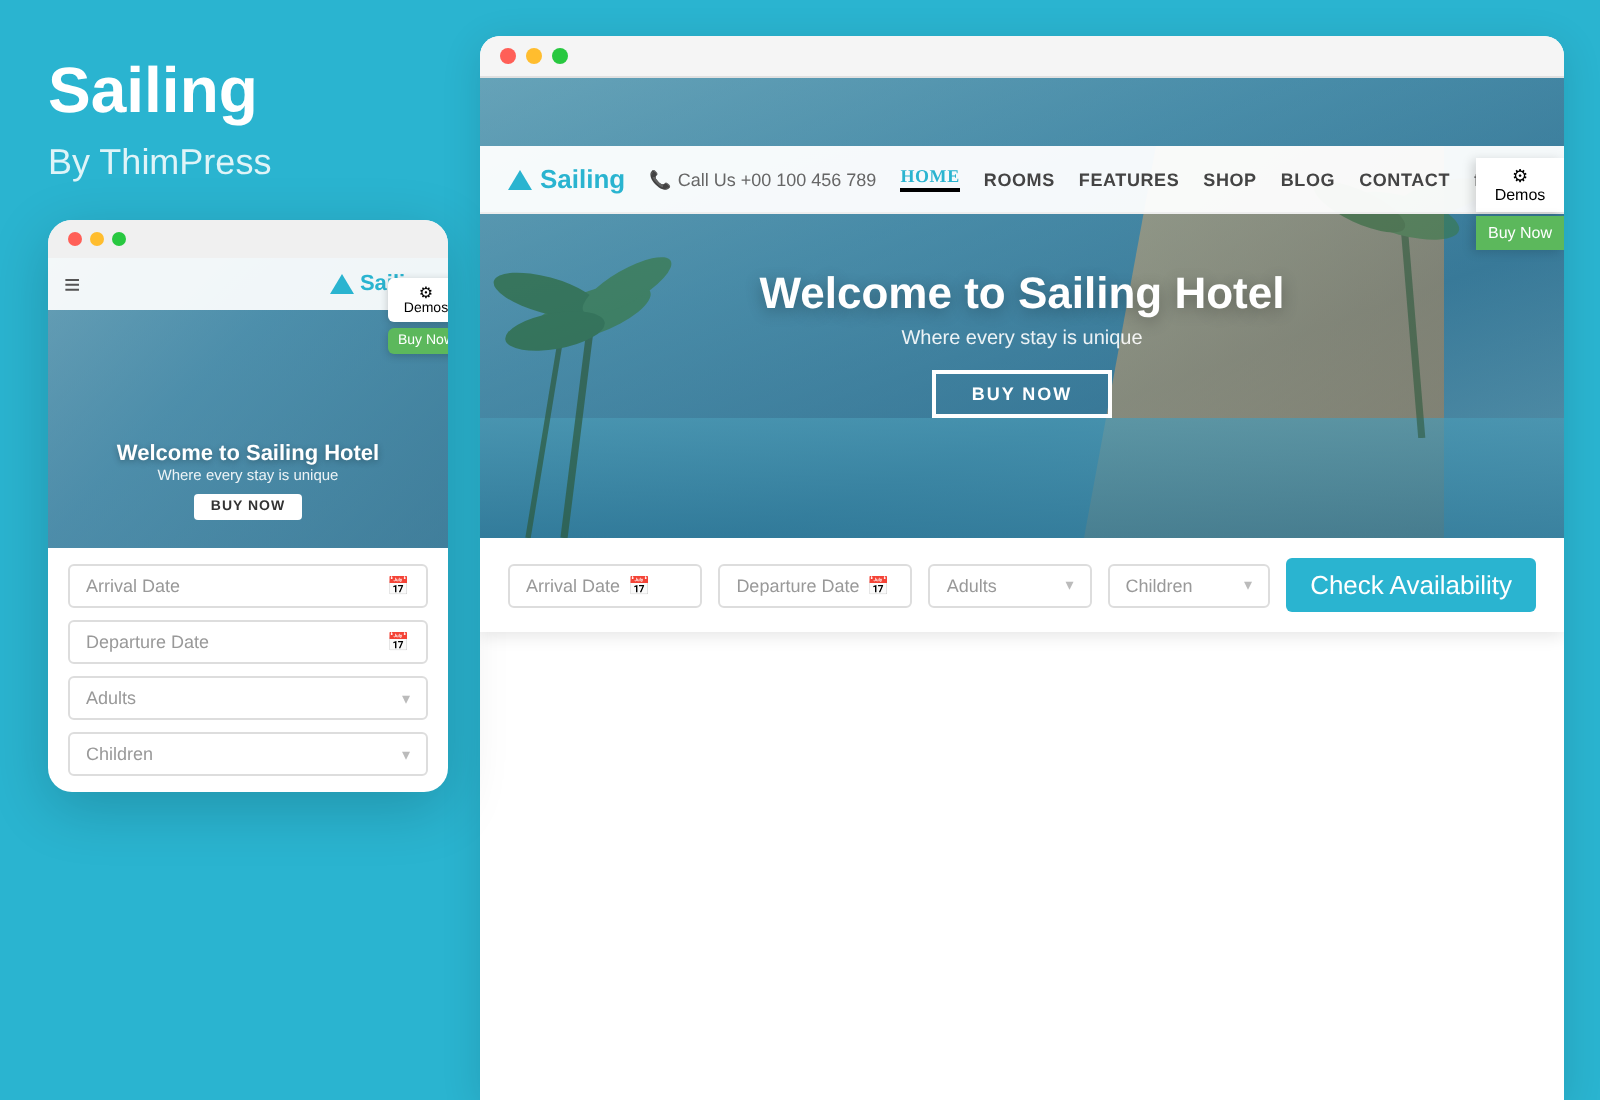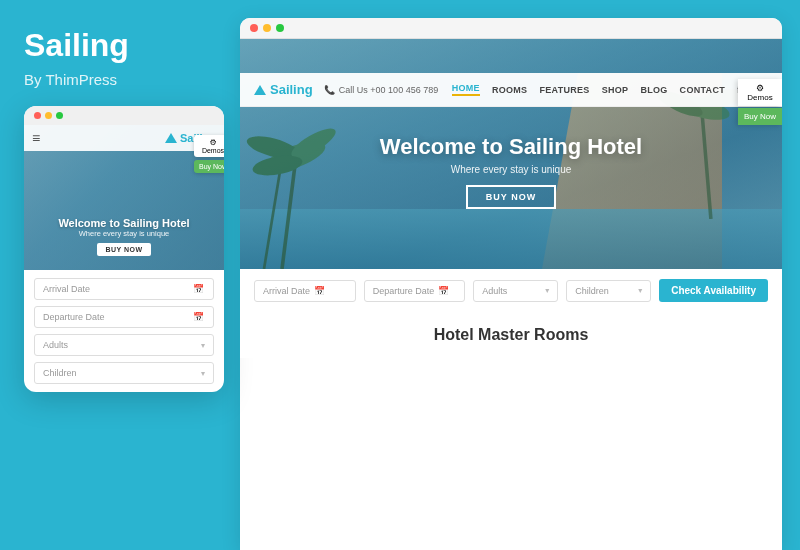--- a/index.html
+++ b/index.html
@@ -28,21 +28,21 @@
       color: #fff;
       line-height: 1.1;
     }
     .theme-subtitle {
       font-size: 22px;
       font-weight: 400;
       color: #fff;
       margin-top: 2px;
     }
     .theme-by {
-      font-size: 15px;
+      font-size: 18px;
       color: rgba(255,255,255,0.85);
       margin-top: 8px;
       margin-bottom: 18px;
     }
 
     
     .mobile-mockup {
       background: #fff;
       border-radius: 12px;
       overflow: hidden;
@@ -242,22 +242,23 @@
     }
     .nav-link {
       font-size: 9px;
       color: #444;
       font-weight: 600;
       letter-spacing: 0.3px;
       text-transform: uppercase;
     }
     .nav-link.active {
       color: #2ab4d0;
-      border-bottom: 2px solid #eab308;
+      border-bottom: 2px solid #000000;
       padding-bottom: 1px;
+      font-family: Liberation Serif, serif;
     }
     .nav-socials {
       display: flex;
       gap: 6px;
       margin-left: 12px;
       align-items: center;
     }
     .social-icon { font-size: 9px; color: #555; }
 
     
@@ -379,22 +380,22 @@
       display: flex;
       align-items: center;
       justify-content: space-between;
     }
     .check-btn {
       background: #2ab4d0;
       color: #fff;
       border: none;
       border-radius: 3px;
       padding: 6px 12px;
-      font-size: 10px;
-      font-weight: 700;
+      font-size: 13px;
+      font-weight: 400;
       white-space: nowrap;
       flex-shrink: 0;
     }
     .cal-icon { font-size: 9px; color: #bbb; }
     .chev-icon { font-size: 8px; color: #bbb; }
 
     
     .hotel-section {
       background: #fff;
       padding: 14px;
@@ -568,17 +569,14 @@
         <span>Adults</span>
         <span class="chev-icon">▾</span>
       </div>
       <div class="booking-select">
         <span>Children</span>
         <span class="chev-icon">▾</span>
       </div>
       <button class="check-btn">Check Availability</button>
     </div>
 
-    <div class="hotel-section">
-      <div class="hotel-section-title">Hotel Master Rooms</div>
-    </div>
   </div>
 </div>
 
 </body></html>

